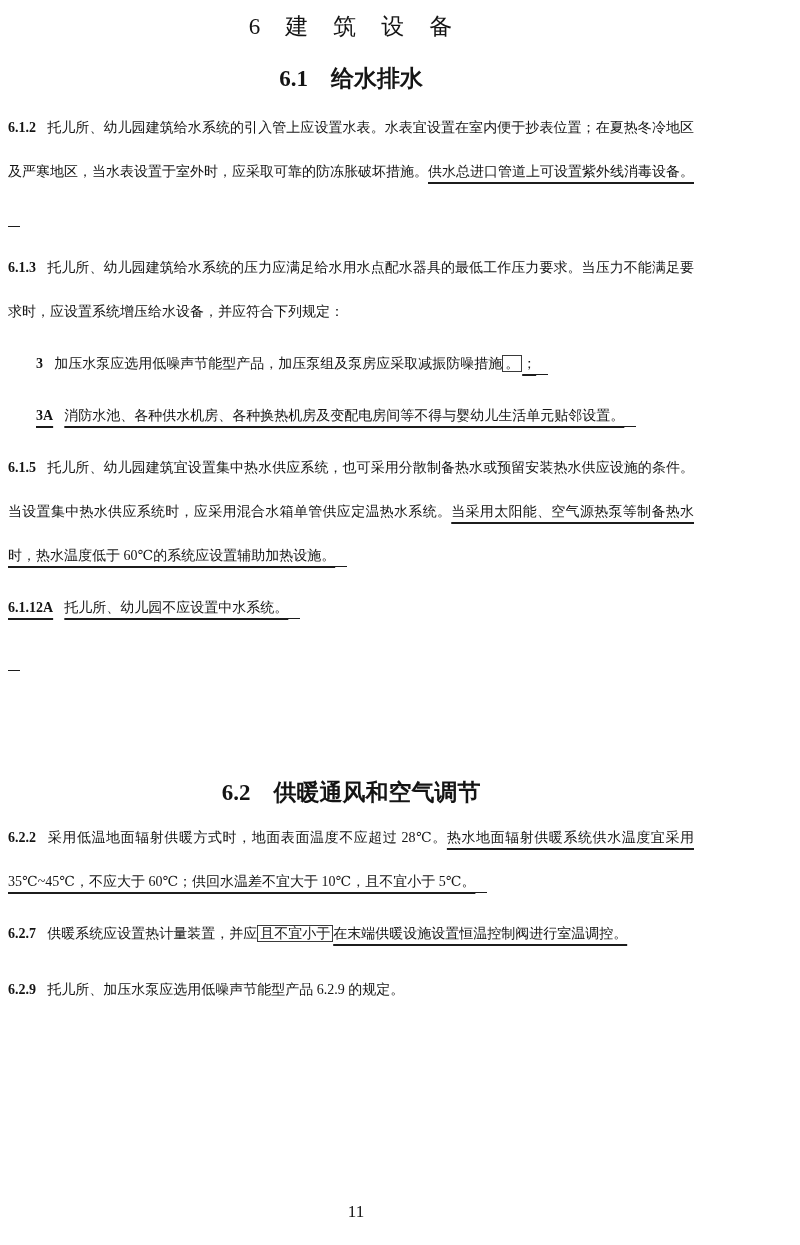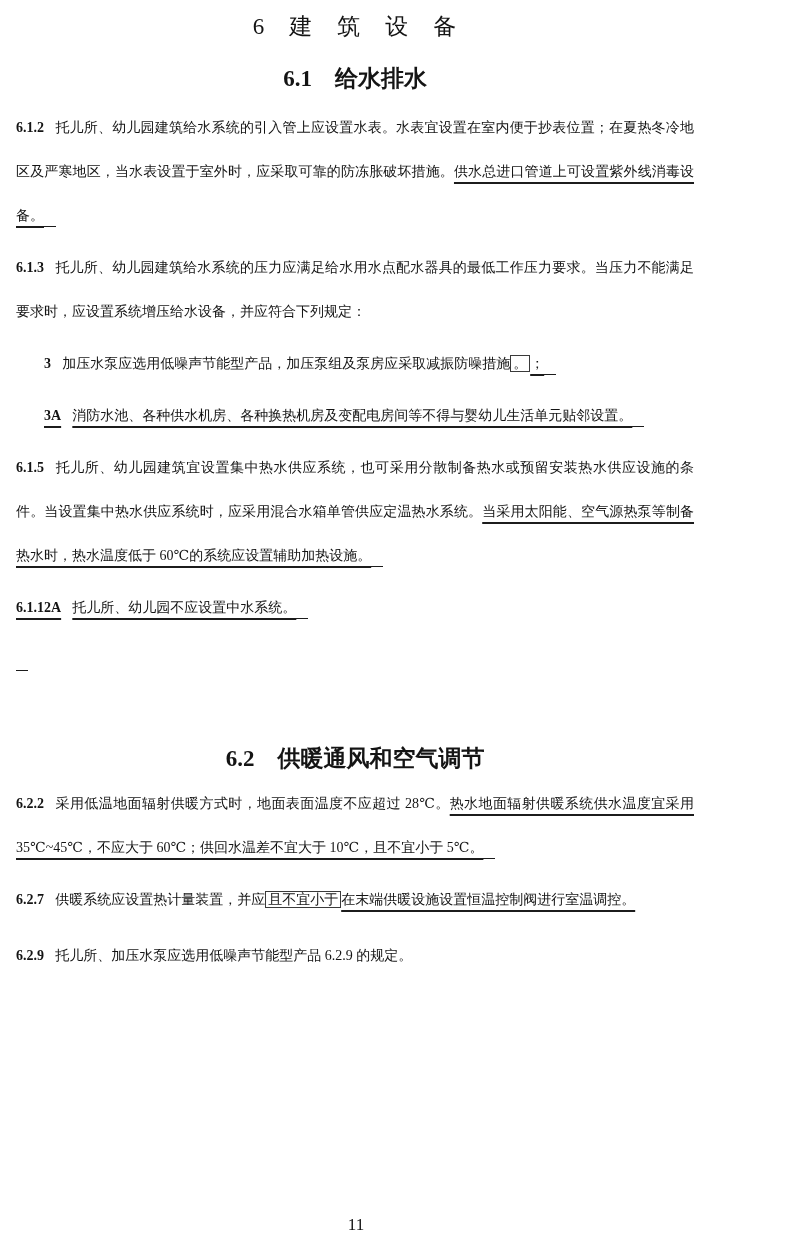--- a/index.html
+++ b/index.html
@@ -5,41 +5,41 @@
   html,body{margin:0;padding:0;background:#ffffff;}
   body{
     width:800px;height:1245px;
     color:#141414;
     font-family:"Liberation Serif","DejaVu Serif",serif;
     -webkit-font-smoothing:antialiased;
   }
   .page{
     box-sizing:border-box;
     width:712px;height:1245px;
-    padding:8px 10px 0 8px;
+    padding:8px 10px 0 0;
     position:relative;
     overflow:hidden;
   }
   .doc-title{
     margin:2px 0 0;
     text-align:center;
     font-size:23px;
     font-weight:400;
     line-height:34px;
     letter-spacing:1px;
   }
   .sec-h{
     margin:0;
     text-align:center;
     font-size:23px;
     font-weight:700;
     line-height:30px;
   }
   #h61{margin-top:20px;}
-  #h62{margin-top:62px;}
+  #h62{margin-top:96px;}
   .clause{
     margin:8px;
     font-size:14px;
     line-height:44px;
     text-align:justify;
     text-align-last:left;
   }
   #p612{margin-top:12px;}
   #item3A{margin-top:8px;}
   #p629{margin-top:12px;}
@@ -59,21 +59,21 @@
   .u-ext::after{
     content:"";
     display:inline-block;
     width:0.85em;
     height:10px;
     border-bottom:1.6px solid #1c1c1c;
     vertical-align:-7px;
   }
   .footer{
     position:absolute;
-    left:0;bottom:10px;
+    left:0;bottom:23px;
     width:100%;
     text-align:center;
     font-size:17px;
   }
 </style>
 </head>
 <body>
 
 <div class="page">
 

